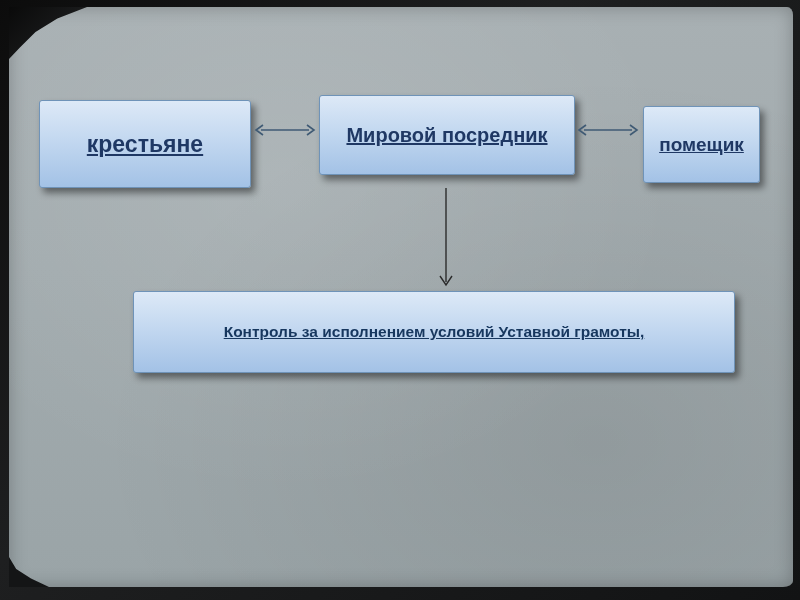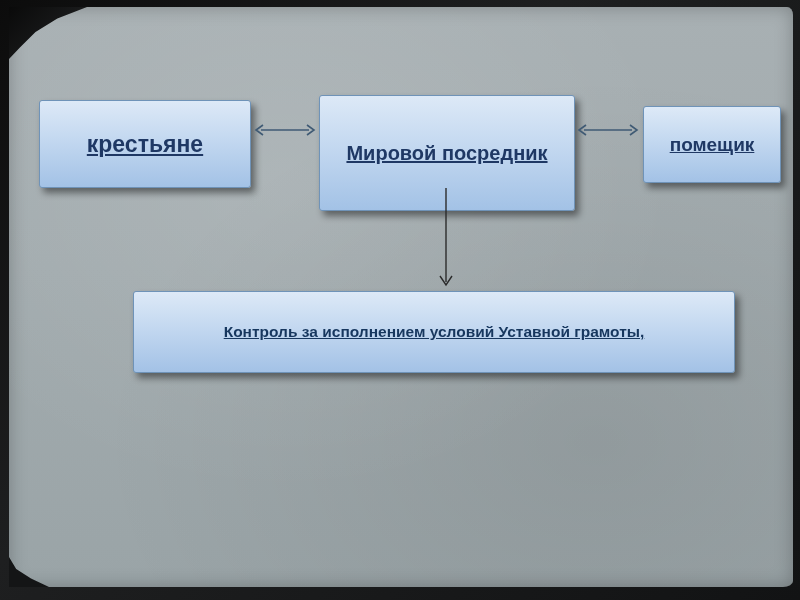--- a/index.html
+++ b/index.html
@@ -65,22 +65,22 @@
     align-items: center;
     justify-content: center;
     text-align: center;
     color: #1f3864;
     font-weight: bold;
     box-sizing: border-box;
     text-decoration: underline;
   }
 
   .box-peasants  { left: 30px;  top: 93px;  width: 212px; height: 88px; font-size: 23px; }
-  .box-mediator  { left: 310px; top: 88px;  width: 256px; height: 116px; font-size: 20px; }
-  .box-landlord  { left: 634px; top: 99px;  width: 138px; height: 77px; font-size: 19px; align-items: center; }
+  .box-mediator  { left: 310px; top: 88px;  width: 256px; height: 80px; font-size: 20px; }
+  .box-landlord  { left: 634px; top: 99px;  width: 117px; height: 77px; font-size: 19px; align-items: center; }
 
   .box-functions {
     left: 124px;
     top: 284px;
     width: 602px;
     height: 82px;
     flex-direction: row;
     font-size: 15.5px;
     line-height: 1.55;
     color: #17375e;

